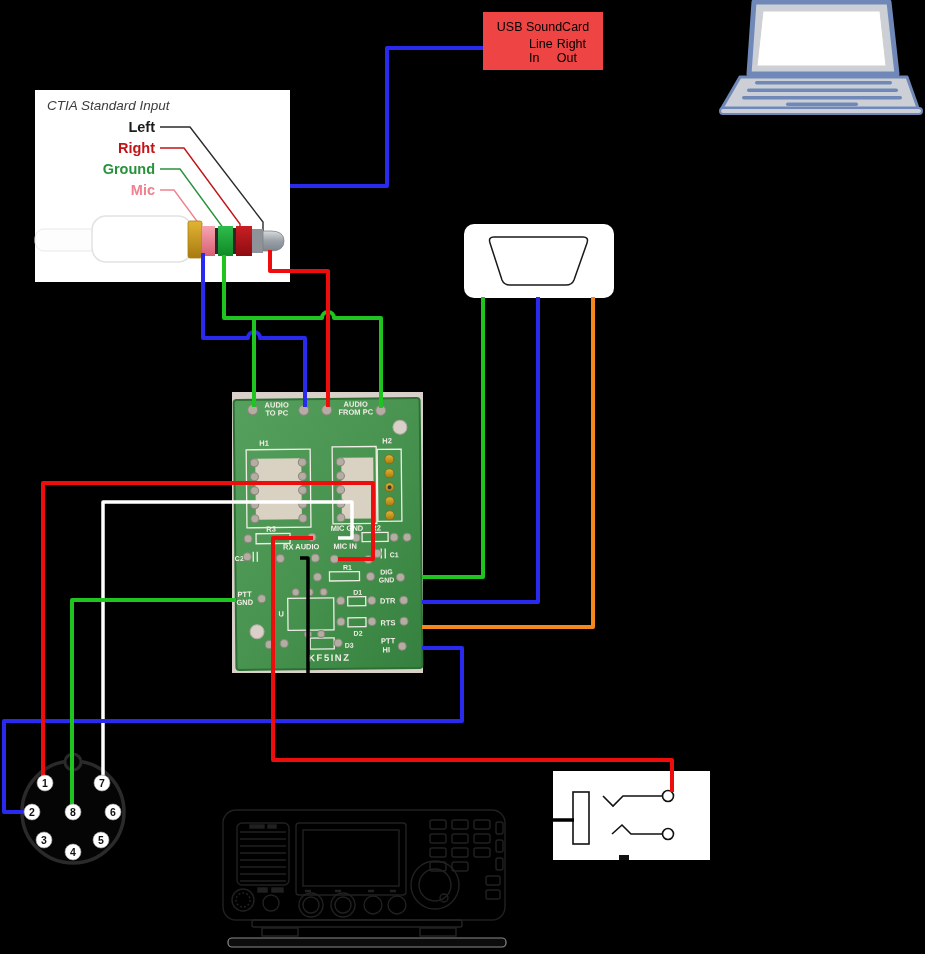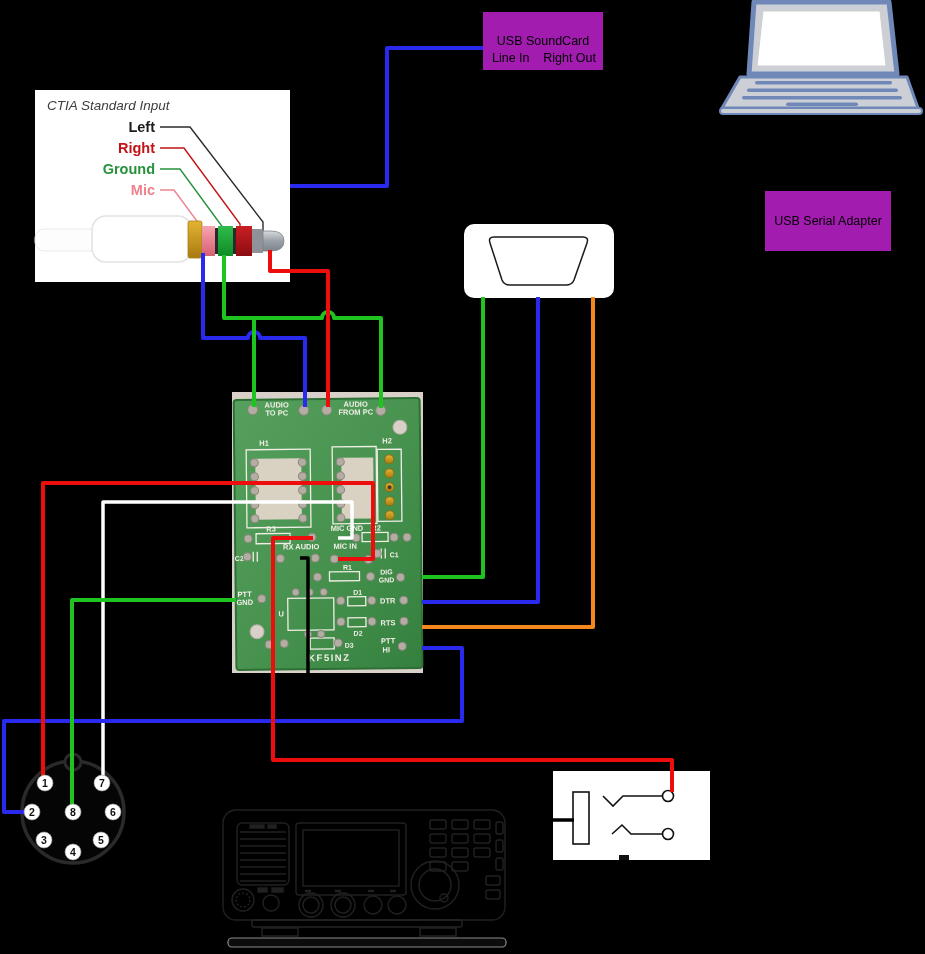--- a/index.html
+++ b/index.html
@@ -1,23 +1,23 @@
 <!DOCTYPE html>
 <html><head>
 <meta charset="utf-8">
 <style>
   html,body{margin:0;padding:0;background:#000;}
   .canvas{position:relative;width:925px;height:954px;background:#000;overflow:hidden;
           font-family:"Liberation Sans",sans-serif;}
   .canvas svg{position:absolute;left:0;top:0;}
-  .whitebox{position:absolute;background:#a21caf;color:#000;}
+  .whitebox{position:absolute;background:#ef4444;color:#000;}
   .soundcard{left:483px;top:12px;width:120px;height:58px;display:flex;flex-direction:column;
              justify-content:flex-end;font-size:12.5px;}
   .soundcard .sc-title{text-align:center;margin-bottom:3px;}
-  .soundcard .sc-row{display:flex;justify-content:space-between;padding:0 7px 5px 9px;}
+  .soundcard .sc-row{display:flex;justify-content:space-between;padding:0 7px 5px 9px;margin-left:37px;}
   .serial{left:765px;top:191px;width:126px;height:60px;display:flex;align-items:center;
           justify-content:center;font-size:12.5px;}
   text{font-family:"Liberation Sans",sans-serif;}
   .silk{font-family:"DejaVu Sans Mono",monospace;font-weight:bold;fill:#f1eee6;}
   .pinnum{font-family:"DejaVu Sans",sans-serif;font-weight:bold;fill:#111;}
 </style>
 </head>
 <body>
 
 <div class="canvas">
@@ -330,17 +330,14 @@
 </svg>
 
 <div class="whitebox soundcard">
   <div class="sc-title">USB SoundCard</div>
   <div class="sc-row">
     <span>Line In</span>
     <span>Right Out</span>
   </div>
 </div>
 
-<div class="whitebox serial">
-  <span>USB Serial Adapter</span>
+
 </div>
 
-</div>
-
 </body></html>

